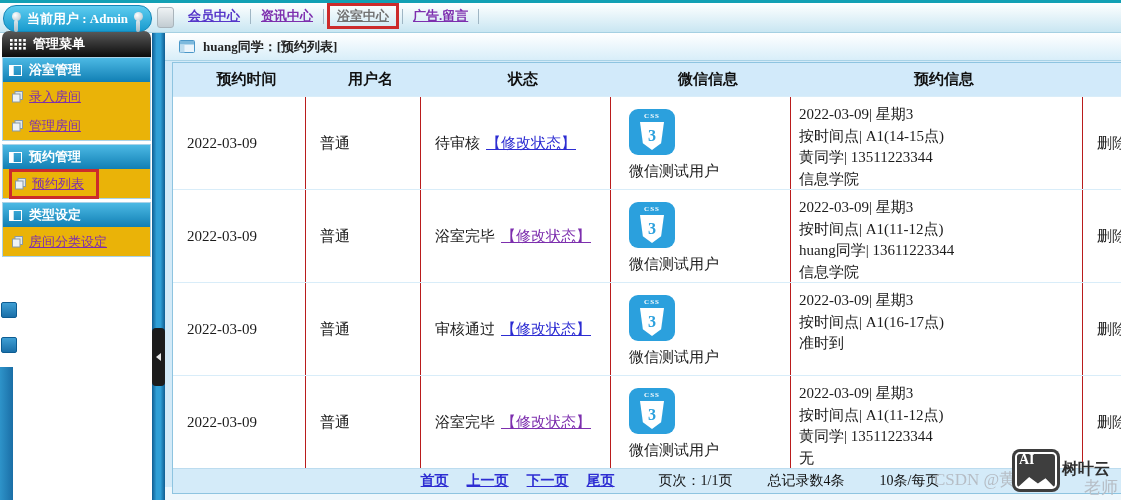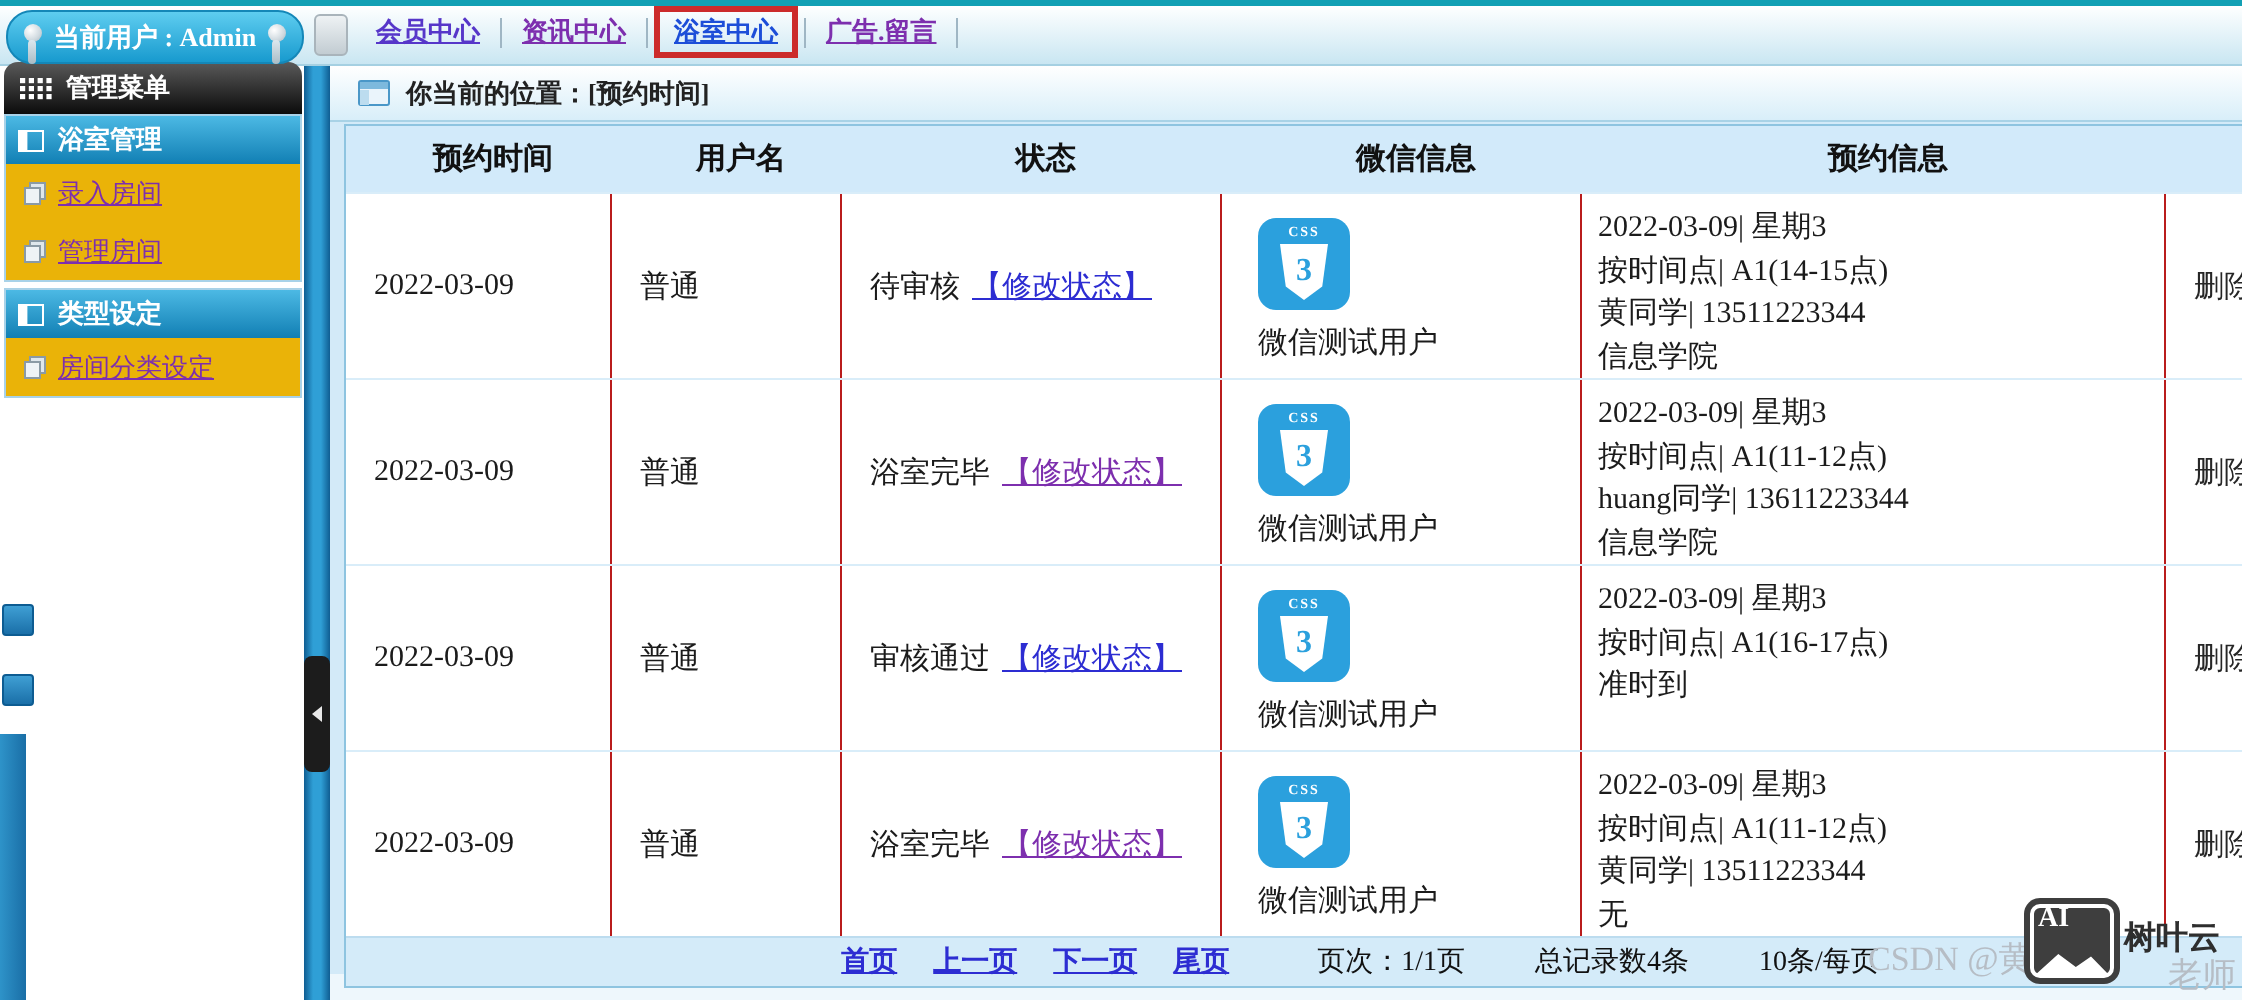--- a/index.html
+++ b/index.html
@@ -101,21 +101,21 @@
   </div>
 
   <div class="collapse-btn"></div>
 
   <div class="topnav">
     <a class="navlink" style="color: rgb(86, 54, 201);">会员中心</a>
     <span class="navdiv"></span>
     <a class="navlink" style="color: rgb(125, 47, 174);">资讯中心</a>
     <span class="navdiv"></span>
     <span class="annot-nav" style="border-color: rgb(204, 43, 43);">
-      <a class="navlink" style="color: #1d4ed8;">浴室中心</a>
+      <a class="navlink" style="color: #737373;">浴室中心</a>
     </span>
     <span class="navdiv"></span>
     <a class="navlink" style="color: rgb(125, 47, 174);">广告.留言</a>
     <span class="navdiv"></span>
   </div>
 
   <div class="menubar">
     <svg width="16" height="11" viewBox="0 0 16 11">
         <g fill="#fff">
       <rect x="0" y="0" width="2.6" height="2.6"></rect>
@@ -158,20 +158,38 @@
           </svg>
         <a>管理房间</a>
       </div>
     </div>
     <div class="section">
       <div class="sec-header">
         <svg width="13" height="11" viewBox="0 0 13 11">
           <rect x="0.5" y="0.5" width="12" height="10" fill="none" stroke="#fff"></rect>
           <rect x="0.5" y="0.5" width="4.2" height="10" fill="#fff"></rect>
           </svg>
+        <span>预约管理</span>
+      </div>
+      <div class="side-item">
+        <span class="annot-side" style="border-color: rgb(204, 43, 43);">
+          <svg width="11" height="12" viewBox="0 0 11 12">
+            <rect x="3" y="0.5" width="7.5" height="8" fill="#dfe7ec" stroke="#8a9aa5"></rect>
+            <rect x="0.5" y="3" width="7.5" height="8" fill="#eef3f6" stroke="#8a9aa5"></rect>
+            </svg>
+          <a>预约列表</a>
+        </span>
+      </div>
+    </div>
+    <div class="section">
+      <div class="sec-header">
+        <svg width="13" height="11" viewBox="0 0 13 11">
+          <rect x="0.5" y="0.5" width="12" height="10" fill="none" stroke="#fff"></rect>
+          <rect x="0.5" y="0.5" width="4.2" height="10" fill="#fff"></rect>
+          </svg>
         <span>类型设定</span>
       </div>
       <div class="side-item">
         <svg width="11" height="12" viewBox="0 0 11 12">
           <rect x="3" y="0.5" width="7.5" height="8" fill="#dfe7ec" stroke="#8a9aa5"></rect>
           <rect x="0.5" y="3" width="7.5" height="8" fill="#eef3f6" stroke="#8a9aa5"></rect>
           </svg>
         <a>房间分类设定</a>
       </div>
     </div>
@@ -185,21 +203,21 @@
   <div class="splitter-handle">
     <span class="splitter-arrow"></span>
   </div>
 
   <div class="breadcrumb">
     <svg width="16" height="13" viewBox="0 0 16 13">
       <rect x="0.5" y="0.5" width="15" height="12" rx="1" fill="#eaf4fb" stroke="#4a97c8"></rect>
       <rect x="1" y="1" width="14" height="3.5" fill="#7db9dd"></rect>
       <rect x="1" y="5" width="4.5" height="7.5" fill="#bcdcef"></rect>
       </svg>
-    <span class="crumb-text">你当前的位置：[预约时间]</span>
+    <span class="crumb-text">huang同学：[预约列表]</span>
   </div>
 
   <div class="main-bg"></div>
   <div class="main-bottom"></div>
 
   <div class="panel">
     <div class="thead">
       <div class="th w1">预约时间</div>
       <div class="th w2">用户名</div>
       <div class="th w3">状态</div>

